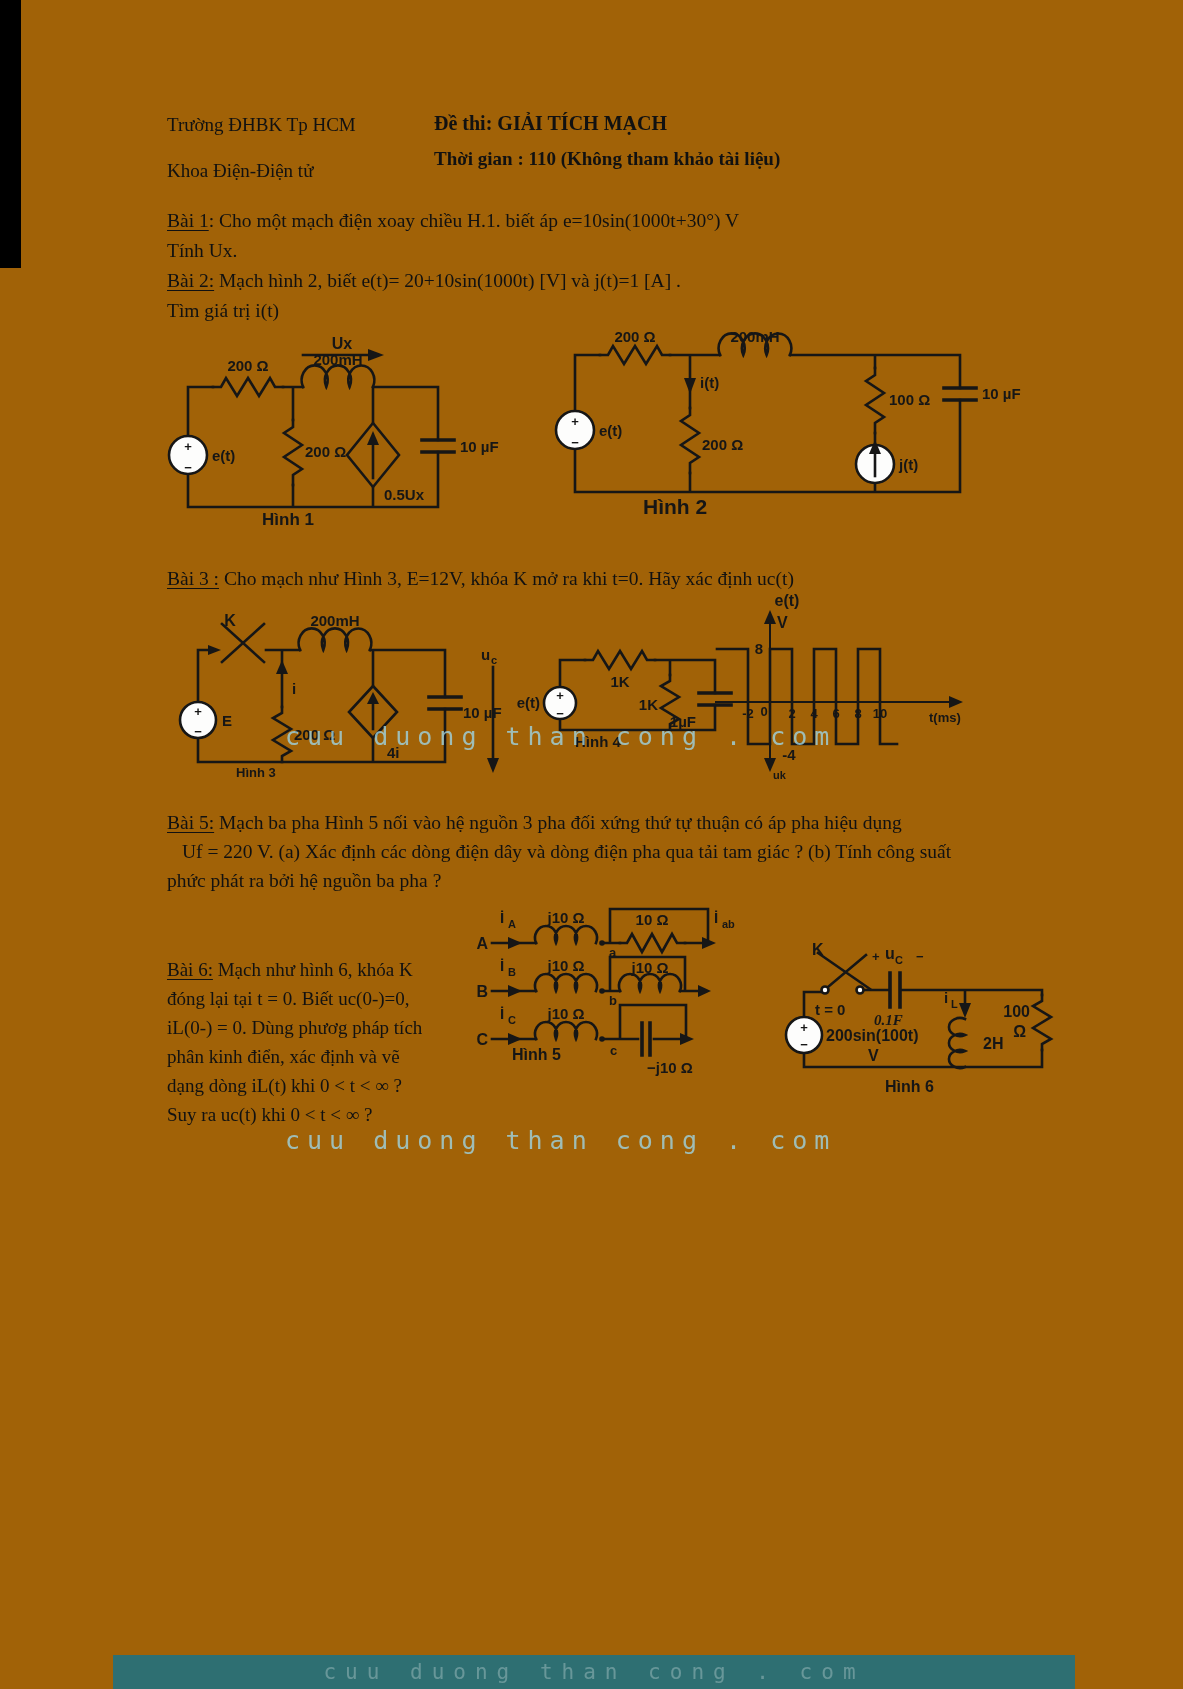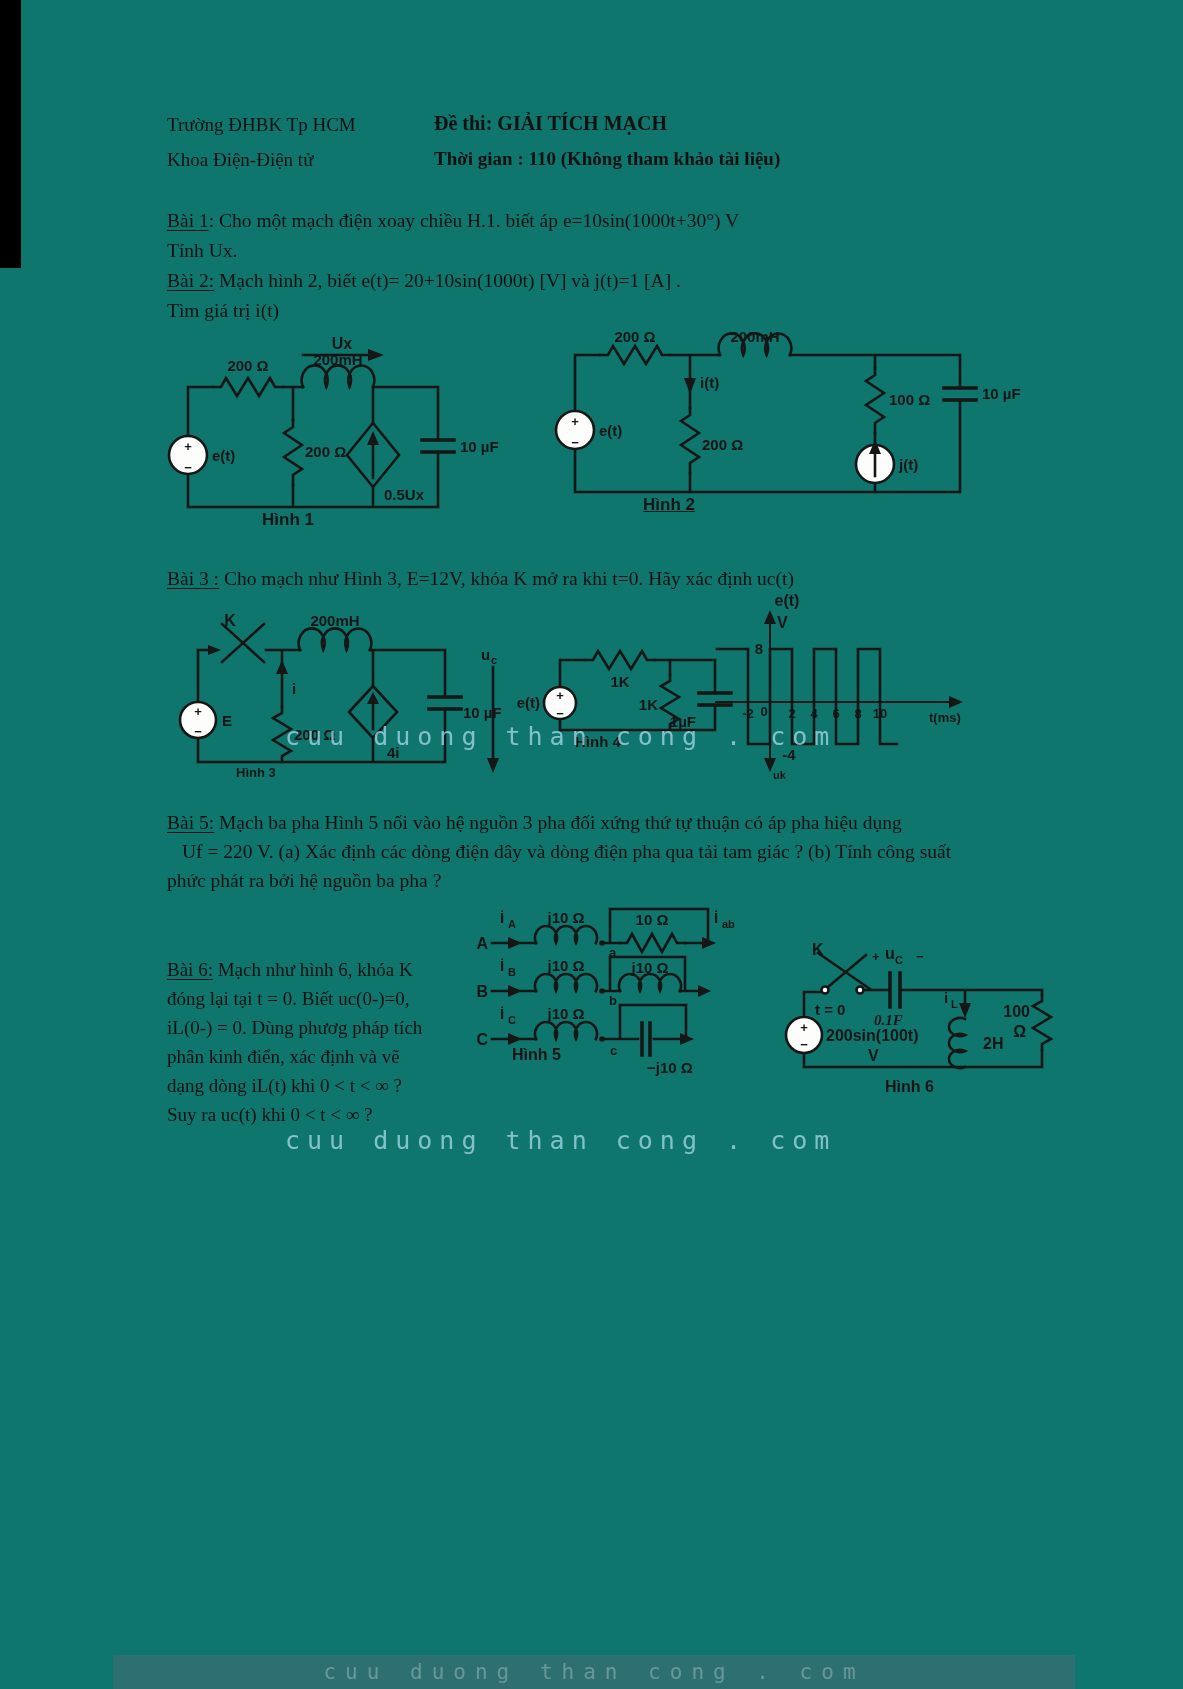--- a/index.html
+++ b/index.html
@@ -1,16 +1,16 @@
 <!DOCTYPE html>
 <html><head>
 <meta charset="utf-8">
 <style>
   html,body{margin:0;padding:0;background:#e8e8e8;}
-  .page{position:relative;width:1183px;height:1689px;background:#0f766e;overflow:hidden;
+  .page{position:relative;width:1183px;height:1689px;background:#a16207;overflow:hidden;
         font-family:"Liberation Serif",serif;color:#111;}
   .abs{position:absolute;}
   .scan-strip{background:#000;}
   .hline{font-size:19px;line-height:1.35;white-space:nowrap;}
   .bold{font-weight:bold;}
   .plabel{font-weight:normal;text-decoration:underline;text-underline-offset:3px;}
   .ptext{font-size:19.5px;white-space:nowrap;}
   .p6line{font-size:19px;line-height:29px;white-space:nowrap;}
   .figcap{font-family:"Liberation Sans",sans-serif;font-weight:bold;color:#161616;}
   svg{overflow:visible;}
@@ -33,21 +33,21 @@
       color:rgba(255,255,255,.28);white-space:nowrap;}
 </style>
 </head>
 <body>
 
 <div class="page">
 
   <div class="abs scan-strip" style="left:0;top:0;width:21px;height:268px;"></div>
 
   <div class="abs hline" style="left:167px;top:112px;">Trường ĐHBK  Tp HCM</div>
-  <div class="abs hline" style="left:167px;top:147px;">Khoa Điện-Điện tử</div>
+  <div class="abs hline" style="left:167px;top:158px;">Khoa Điện-Điện tử</div>
   <div class="abs hline bold" style="left:434px;top:110px;font-size:20px;">Đề thi: GIẢI TÍCH MẠCH</div>
   <div class="abs hline bold" style="left:434px;top:146px;">Thời gian : 110  (Không tham khảo tài liệu)</div>
 
   <div class="abs ptext" style="left:167px;top:210px;">
     <span class="plabel">Bài 1</span><span>:  Cho một mạch điện xoay chiều H.1.  biết áp e=10sin(1000t+30°) V</span>
   </div>
   <div class="abs ptext" style="left:167px;top:240px;">Tính Ux.</div>
   <div class="abs ptext" style="left:167px;top:270px;">
     <span class="plabel">Bài 2:</span><span> Mạch hình 2, biết  e(t)= 20+10sin(1000t)  [V]  và  j(t)=1 [A] .</span>
   </div>
@@ -93,21 +93,21 @@
     <text class="sym" x="30" y="117" text-anchor="middle">−</text>
     <text class="clbl" x="90" y="12" text-anchor="middle">200 Ω</text>
     <text class="clbl" x="210" y="12" text-anchor="middle">200mH</text>
     <text class="clbl" x="155" y="58">i(t)</text>
     <text class="clbl" x="54" y="106">e(t)</text>
     <text class="clbl" x="157" y="120">200 Ω</text>
     <text class="clbl" x="344" y="75">100 Ω</text>
     <text class="clbl" x="354" y="140">j(t)</text>
     <text class="clbl" x="437" y="69">10 µF</text>
   </svg>
-  <div class="abs figcap" style="left:643px;top:495px;font-size:17px;text-decoration:underline;">Hình 2</div>
+  <div class="abs figcap" style="left:643px;top:495px;font-size:21px;">Hình 2</div>
 
   <div class="abs ptext" style="left:167px;top:560px;margin-top:8px;">
     <span class="plabel">Bài 3 :</span><span> Cho mạch như Hình 3, E=12V, khóa K mở ra khi t=0.  Hãy xác định uc(t)</span>
   </div>
 
   <svg class="abs" style="left:150px;top:612px;" width="360" height="170" viewBox="0 0 360 170">
     <path class="w" d="M48,38 H58 M116,38 H150 M220,38 H295 M48,38 V150 M48,150 H295 M132,38 V95 M223,38 V74 M223,126 V150 M295,38 V85 M295,97 V150"></path>
     <polygon class="fillb" points="58,33 71,38 58,43"></polygon>
     <path class="w" d="M72,50 L114,12 M72,12 L114,50"></path>
     <path class="w" d="M150,38 a13,15 0 1 1 23.3,0 a13,15 0 1 1 23.3,0 a13,15 0 1 1 23.4,0"></path>

